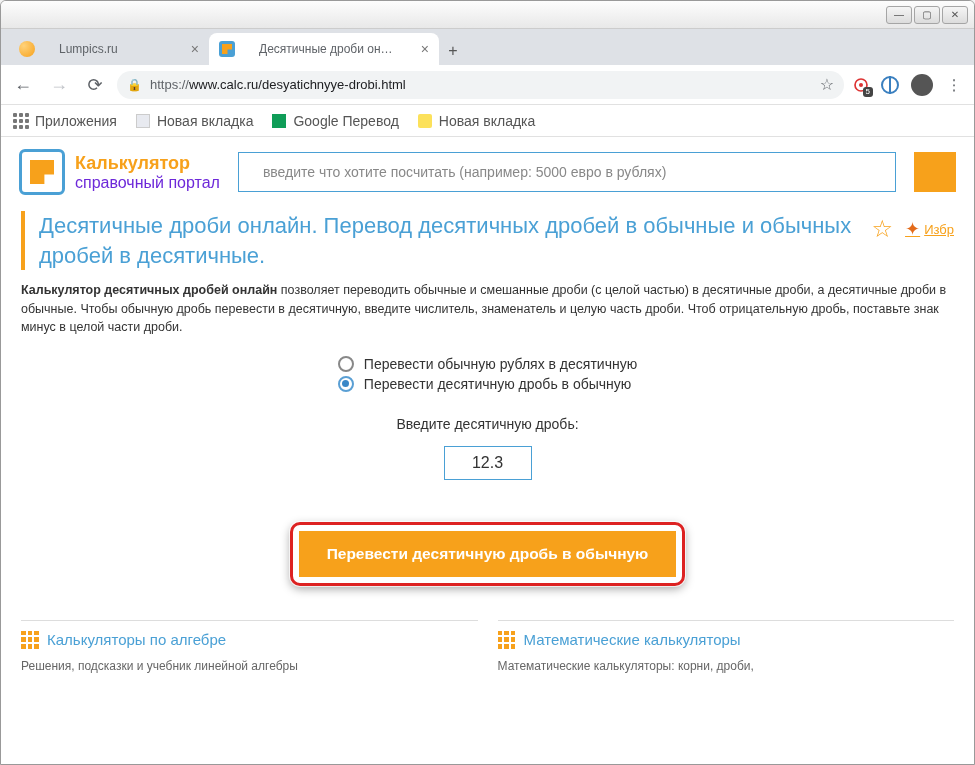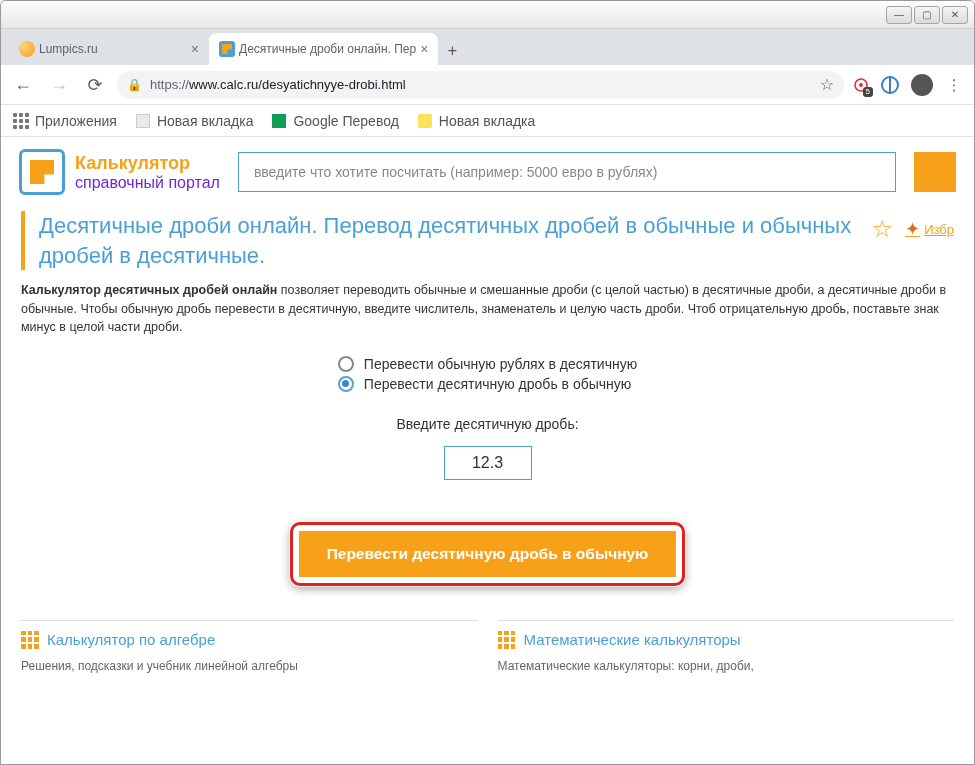--- a/index.html
+++ b/index.html
@@ -5,21 +5,21 @@
   * { box-sizing: border-box; margin: 0; padding: 0; }
   body { font-family: Arial, sans-serif; font-size: 13px; background: #fff; color: #333; }
   
   
   .window-frame { width: 975px; height: 765px; background: #fff; border: 1px solid #999; border-radius: 6px 6px 0 0; box-shadow: 0 2px 8px rgba(0,0,0,0.3); overflow: hidden; position: relative; }
   .window-titlebar { height: 28px; background: linear-gradient(#fdfdfd, #e8e8e8); border-bottom: 1px solid #ccc; display: flex; justify-content: flex-end; align-items: center; padding: 0 6px; gap: 2px; }
   .win-btn { width: 26px; height: 18px; border: 1px solid #a5a5a5; border-radius: 3px; background: linear-gradient(#f5f5f5,#dcdcdc); display: flex; align-items: center; justify-content: center; font-size: 10px; color: #555; cursor: default; font-family: "Segoe UI Symbol", sans-serif; }
   
   
   .tab-strip { height: 36px; background: #dee1e6; display: flex; align-items: flex-end; padding-left: 8px; gap: 0; }
-  .browser-tab { height: 32px; background: #dee1e6; border-radius: 8px 8px 0 0; display: flex; align-items: center; padding: 0 10px; font-size: 12px; color: #5f6368; gap: 4px; min-width: 200px; max-width: 230px; position: relative; }
+  .browser-tab { height: 32px; background: #dee1e6; border-radius: 8px 8px 0 0; display: flex; align-items: center; padding: 0 10px; font-size: 12px; color: #5f6368; gap: 24px; min-width: 200px; max-width: 230px; position: relative; }
   .browser-tab.active { background: #fff; }
   .tab-favicon { width: 16px; height: 16px; display:flex; align-items:center; justify-content:center; }
   .tab-title { flex: 1; white-space: nowrap; overflow: hidden; text-overflow: ellipsis; }
   .tab-close { font-size: 14px; color: #777; cursor: pointer; }
   .new-tab { width: 28px; height: 28px; display:flex; align-items:center; justify-content:center; font-size: 16px; color: #555; cursor:pointer; }
   
   
   .toolbar-row { height: 40px; background: #fff; display: flex; align-items: center; padding: 0 8px; gap: 8px; border-bottom: 1px solid #e1e1e1; }
   .nav-arrow { width: 28px; height: 28px; display:flex; align-items:center; justify-content:center; font-size: 18px; color: #5f6368; cursor:pointer; border-radius:50%; }
   .nav-arrow.disabled { color: #c0c3c8; }
@@ -38,21 +38,21 @@
   
   
   .page-viewport { height: calc(765px - 28px - 36px - 40px - 32px); overflow: hidden; position: relative; }
   
   .site-header { height: 70px; display:flex; align-items:center; padding: 0 18px; gap: 18px; }
   .logo-box { display:flex; align-items:center; gap: 10px; }
   .logo-mark { width: 46px; height: 46px; border: 3px solid #4aa0d5; border-radius: 6px; display:flex; align-items:center; justify-content:center; position:relative; }
   .logo-mark::before { content:""; width:24px; height:24px; background:#f7a11b; position:relative; clip-path: polygon(0 0, 100% 0, 100% 60%, 60% 60%, 60% 100%, 0 100%); }
   .logo-text1 { color:#f7a11b; font-weight:bold; font-size:18px; }
   .logo-text2 { color:#6d28d9; font-size:16px; }
-  .search-wrap { flex:1; height:40px; border:1px solid #4aa0d5; display:flex; align-items:center; padding: 0 15px; }
+  .search-wrap { flex:1; height:40px; border:1px solid #4aa0d5; display:flex; align-items:center; padding: 0 24px; }
   .search-input { border:none; outline:none; width:100%; font-size:14px; color:#555; background:transparent; }
   .search-input::placeholder { color:#888; }
   .orange-btn { width:42px; height:40px; background:#f7a11b; }
   
   .content-block { padding: 0 20px 10px 20px; }
   .title-row { display:flex; align-items:flex-start; gap: 12px; margin-bottom: 11px; margin-top:4px; }
   .page-title { flex:1; color:#4aa0d5; font-size: 22px; font-weight: normal; border-left: 4px solid #f7a11b; padding-left: 14px; line-height: 1.35; }
   .title-actions { display:flex; align-items:center; gap: 12px; padding-top:4px; }
   .fav-star { color:#f7a11b; font-size: 24px; }
   .fav-link { color:#f7a11b; text-decoration:underline; display:flex; align-items:center; gap:4px; }
@@ -255,21 +255,21 @@
               <span></span>
               <span></span>
               <span></span>
               <span></span>
               <span></span>
               <span></span>
               <span></span>
               <span></span>
               <span></span>
             </span>
-          <span>Калькулятор по алгебре</span>
+          <span>Калькуляторы по алгебре</span>
         </div>
         <div class="footer-sub">Решения, подсказки и учебник линейной алгебры</div>
       </div>
       <div class="footer-col">
         <div class="footer-head">
           <span class="grid-icon">
               <span></span>
               <span></span>
               <span></span>
               <span></span>

